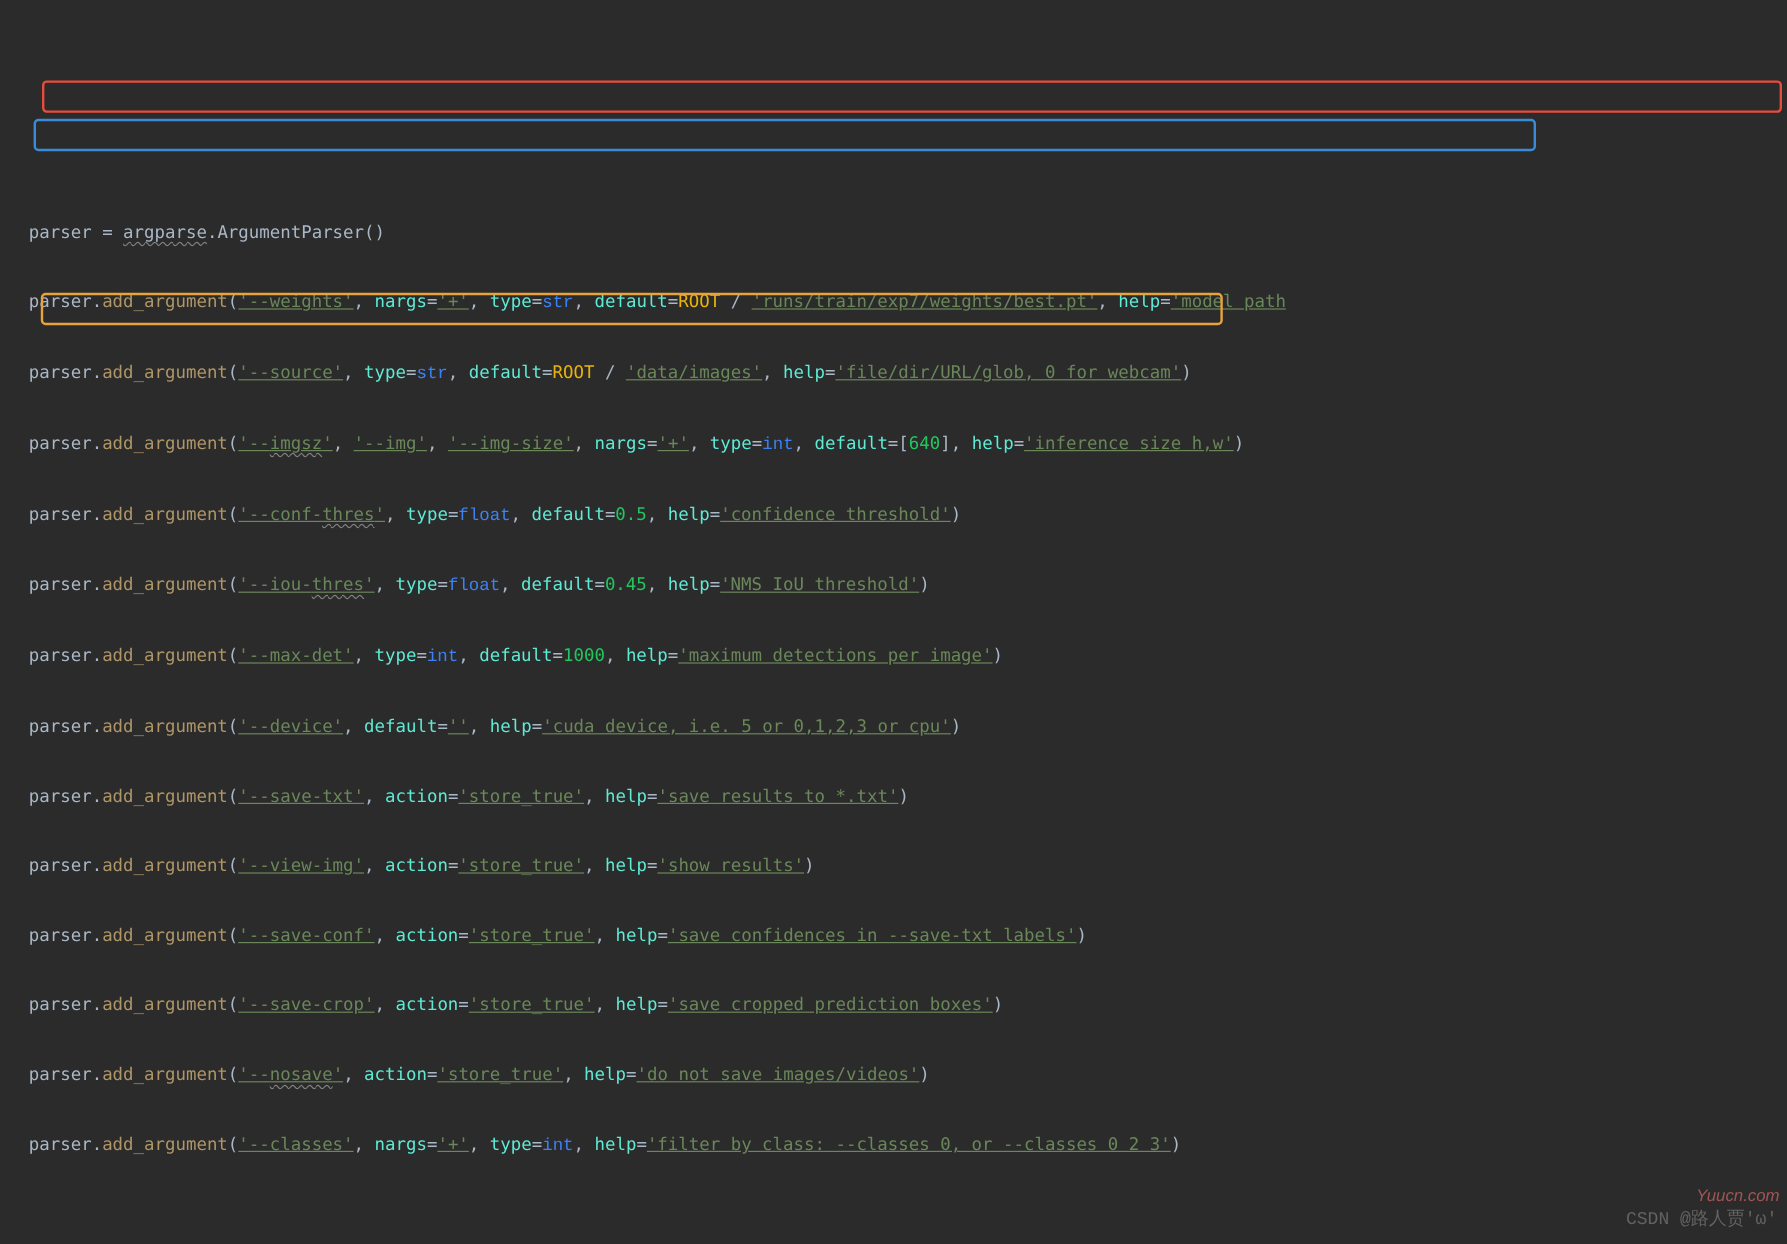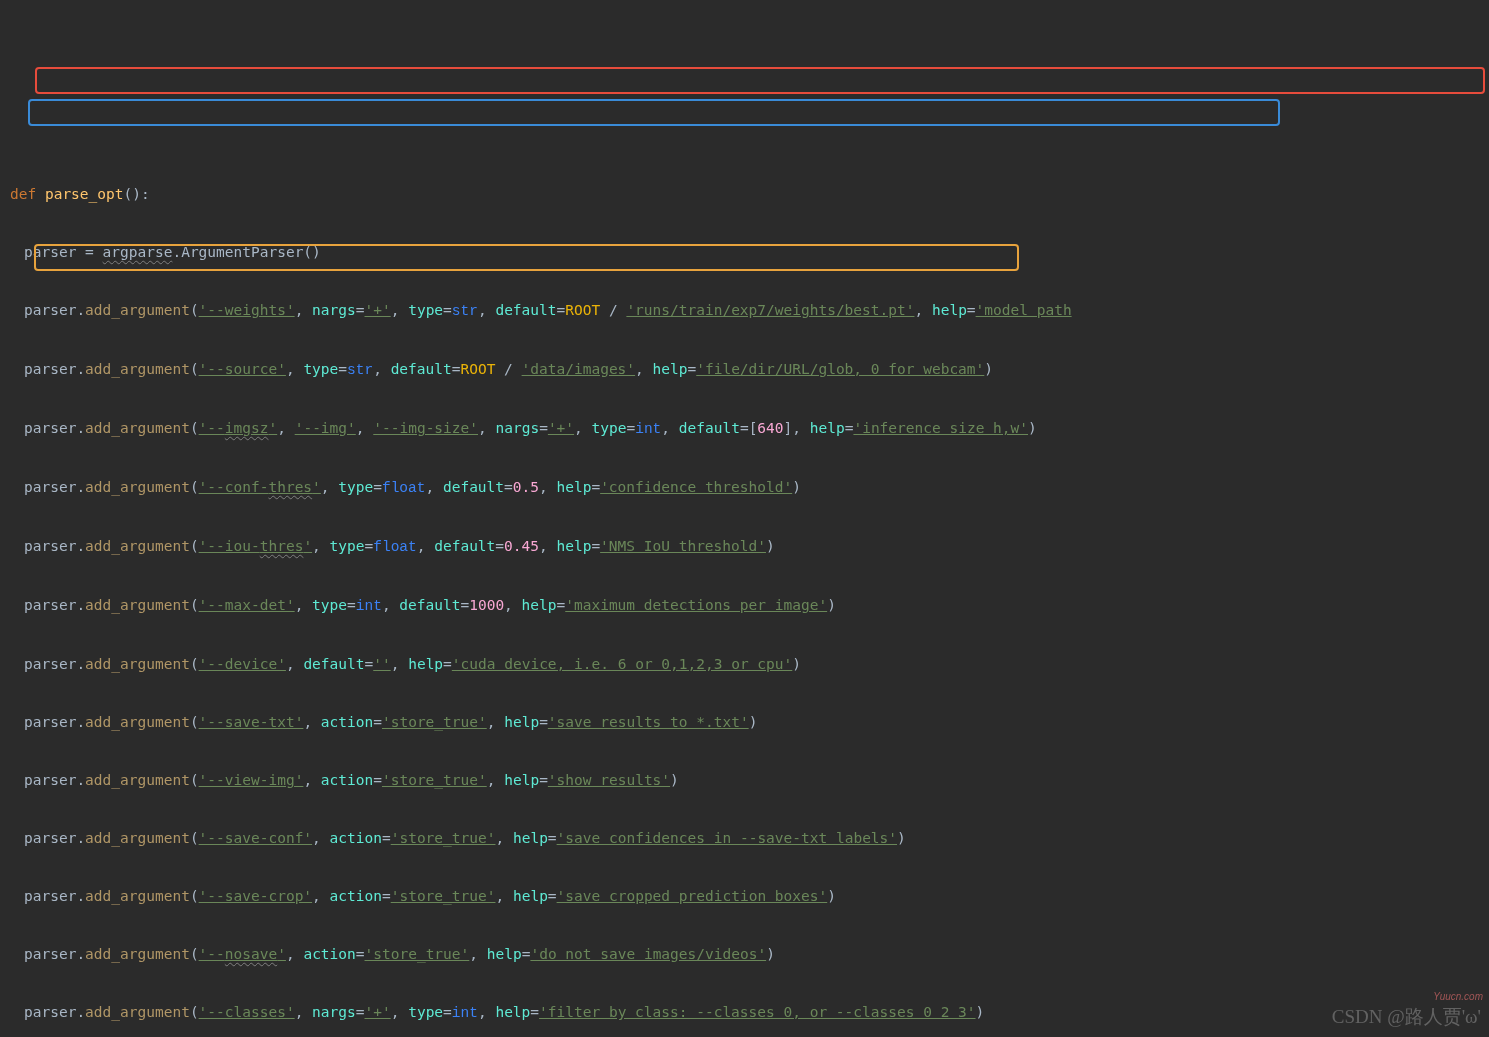--- a/index.html
+++ b/index.html
@@ -14,21 +14,21 @@
     overflow: hidden;
   }
   .code { padding-right: 20px; }
   .line { display: block; padding-left: 10px; position: relative; }
   .ind1 { padding-left: 24px; }
   .kw   { color: #cc7832; }            
   .fn   { color: #ffc66d; }            
   .call { color: #b09666; }            
   .str  { color: #6a8759; text-decoration: underline; }            
   .kwarg{ color: #5eead4; }            
-  .num  { color: #f9a8d4; }            
+  .num  { color: #22c55e; }            
   .blt  { color: #3b82f6; font-family: Liberation Mono, monospace; }            
   .cst  { color: #eab308; text-align: right; }
   .wavy { text-decoration: underline wavy #808080 1px; text-underline-offset: 3px; }
 
   .hl-box {
     position: absolute;
     border-width: 2px;
     border-style: solid;
     border-radius: 4px;
     pointer-events: none;
@@ -36,51 +36,50 @@
   .hl-red    { border-color: #e74c3c; }
   .hl-blue   { border-color: #3a8bd8; }
   .hl-orange { border-color: #e8a33d; }
 
   .watermark-br {
     position: fixed;
     right: 6px;
     bottom: 26px;
     color: rgba(255,120,120,0.55);
     font-family: sans-serif;
-    font-size: 10px;
+    font-size: 14px;
     font-style: italic;
     pointer-events: none;
     margin-top: 40px;
   }
   .watermark-csdn {
     position: fixed;
     right: 8px;
     bottom: 6px;
     color: rgba(200,200,200,0.35);
-    font-family: Liberation Serif, serif;
-    font-size: 19px;
+    font-family: Liberation Mono, monospace;
+    font-size: 15px;
     pointer-events: none;
   }
 </style>
 </head>
 <body>
 
 
 
 <div class="code">
 
-<span class="line"><span class="kw">def </span><span class="fn">parse_opt</span><span>():</span></span>
 <span class="line ind1"><span>parser = </span><span class="wavy">argparse</span><span>.ArgumentParser()</span></span>
 <span class="line ind1" id="l03"><span>parser.</span><span class="call">add_argument</span><span>(</span><span class="str">'--weights'</span><span>, </span><span class="kwarg">nargs</span><span>=</span><span class="str">'+'</span><span>, </span><span class="kwarg">type</span><span>=</span><span class="blt">str</span><span>, </span><span class="kwarg">default</span><span>=</span><span class="cst">ROOT</span><span> / </span><span class="str">'runs/train/exp7/weights/best.pt'</span><span>, </span><span class="kwarg">help</span><span>=</span><span class="str">'model path</span></span>
 <span class="line ind1" id="l04"><span>parser.</span><span class="call">add_argument</span><span>(</span><span class="str">'--source'</span><span>, </span><span class="kwarg">type</span><span>=</span><span class="blt">str</span><span>, </span><span class="kwarg">default</span><span>=</span><span class="cst">ROOT</span><span> / </span><span class="str">'data/images'</span><span>, </span><span class="kwarg">help</span><span>=</span><span class="str">'file/dir/URL/glob, 0 for webcam'</span><span>)</span></span>
 <span class="line ind1"><span>parser.</span><span class="call">add_argument</span><span>(</span><span class="str"><span>'--</span><span class="wavy">imgsz</span><span>'</span></span><span>, </span><span class="str">'--img'</span><span>, </span><span class="str">'--img-size'</span><span>, </span><span class="kwarg">nargs</span><span>=</span><span class="str">'+'</span><span>, </span><span class="kwarg">type</span><span>=</span><span class="blt">int</span><span>, </span><span class="kwarg">default</span><span>=</span><span>[</span><span class="num">640</span><span>]</span><span>, </span><span class="kwarg">help</span><span>=</span><span class="str">'inference size h,w'</span><span>)</span></span>
 <span class="line ind1"><span>parser.</span><span class="call">add_argument</span><span>(</span><span class="str"><span>'--conf-</span><span class="wavy">thres</span><span>'</span></span><span>, </span><span class="kwarg">type</span><span>=</span><span class="blt">float</span><span>, </span><span class="kwarg">default</span><span>=</span><span class="num">0.5</span><span>, </span><span class="kwarg">help</span><span>=</span><span class="str">'confidence threshold'</span><span>)</span></span>
 <span class="line ind1"><span>parser.</span><span class="call">add_argument</span><span>(</span><span class="str"><span>'--iou-</span><span class="wavy">thres</span><span>'</span></span><span>, </span><span class="kwarg">type</span><span>=</span><span class="blt">float</span><span>, </span><span class="kwarg">default</span><span>=</span><span class="num">0.45</span><span>, </span><span class="kwarg">help</span><span>=</span><span class="str">'NMS IoU threshold'</span><span>)</span></span>
 <span class="line ind1"><span>parser.</span><span class="call">add_argument</span><span>(</span><span class="str">'--max-det'</span><span>, </span><span class="kwarg">type</span><span>=</span><span class="blt">int</span><span>, </span><span class="kwarg">default</span><span>=</span><span class="num">1000</span><span>, </span><span class="kwarg">help</span><span>=</span><span class="str">'maximum detections per image'</span><span>)</span></span>
-<span class="line ind1" id="l09"><span>parser.</span><span class="call">add_argument</span><span>(</span><span class="str">'--device'</span><span>, </span><span class="kwarg">default</span><span>=</span><span class="str">''</span><span>, </span><span class="kwarg">help</span><span>=</span><span class="str">'cuda device, i.e. 6 or 0,1,2,3 or cpu'</span><span>)</span></span>
+<span class="line ind1" id="l09"><span>parser.</span><span class="call">add_argument</span><span>(</span><span class="str">'--device'</span><span>, </span><span class="kwarg">default</span><span>=</span><span class="str">''</span><span>, </span><span class="kwarg">help</span><span>=</span><span class="str">'cuda device, i.e. 5 or 0,1,2,3 or cpu'</span><span>)</span></span>
 <span class="line ind1"><span>parser.</span><span class="call">add_argument</span><span>(</span><span class="str">'--save-txt'</span><span>, </span><span class="kwarg">action</span><span>=</span><span class="str">'store_true'</span><span>, </span><span class="kwarg">help</span><span>=</span><span class="str">'save results to *.txt'</span><span>)</span></span>
 <span class="line ind1"><span>parser.</span><span class="call">add_argument</span><span>(</span><span class="str">'--view-img'</span><span>, </span><span class="kwarg">action</span><span>=</span><span class="str">'store_true'</span><span>, </span><span class="kwarg">help</span><span>=</span><span class="str">'show results'</span><span>)</span></span>
 <span class="line ind1"><span>parser.</span><span class="call">add_argument</span><span>(</span><span class="str">'--save-conf'</span><span>, </span><span class="kwarg">action</span><span>=</span><span class="str">'store_true'</span><span>, </span><span class="kwarg">help</span><span>=</span><span class="str">'save confidences in --save-txt labels'</span><span>)</span></span>
 <span class="line ind1"><span>parser.</span><span class="call">add_argument</span><span>(</span><span class="str">'--save-crop'</span><span>, </span><span class="kwarg">action</span><span>=</span><span class="str">'store_true'</span><span>, </span><span class="kwarg">help</span><span>=</span><span class="str">'save cropped prediction boxes'</span><span>)</span></span>
 <span class="line ind1"><span>parser.</span><span class="call">add_argument</span><span>(</span><span class="str"><span>'--</span><span class="wavy">nosave</span><span>'</span></span><span>, </span><span class="kwarg">action</span><span>=</span><span class="str">'store_true'</span><span>, </span><span class="kwarg">help</span><span>=</span><span class="str">'do not save images/videos'</span><span>)</span></span>
 <span class="line ind1"><span>parser.</span><span class="call">add_argument</span><span>(</span><span class="str">'--classes'</span><span>, </span><span class="kwarg">nargs</span><span>=</span><span class="str">'+'</span><span>, </span><span class="kwarg">type</span><span>=</span><span class="blt">int</span><span>, </span><span class="kwarg">help</span><span>=</span><span class="str">'filter by class: --classes 0, or --classes 0 2 3'</span><span>)</span></span>
 
 
 
 

